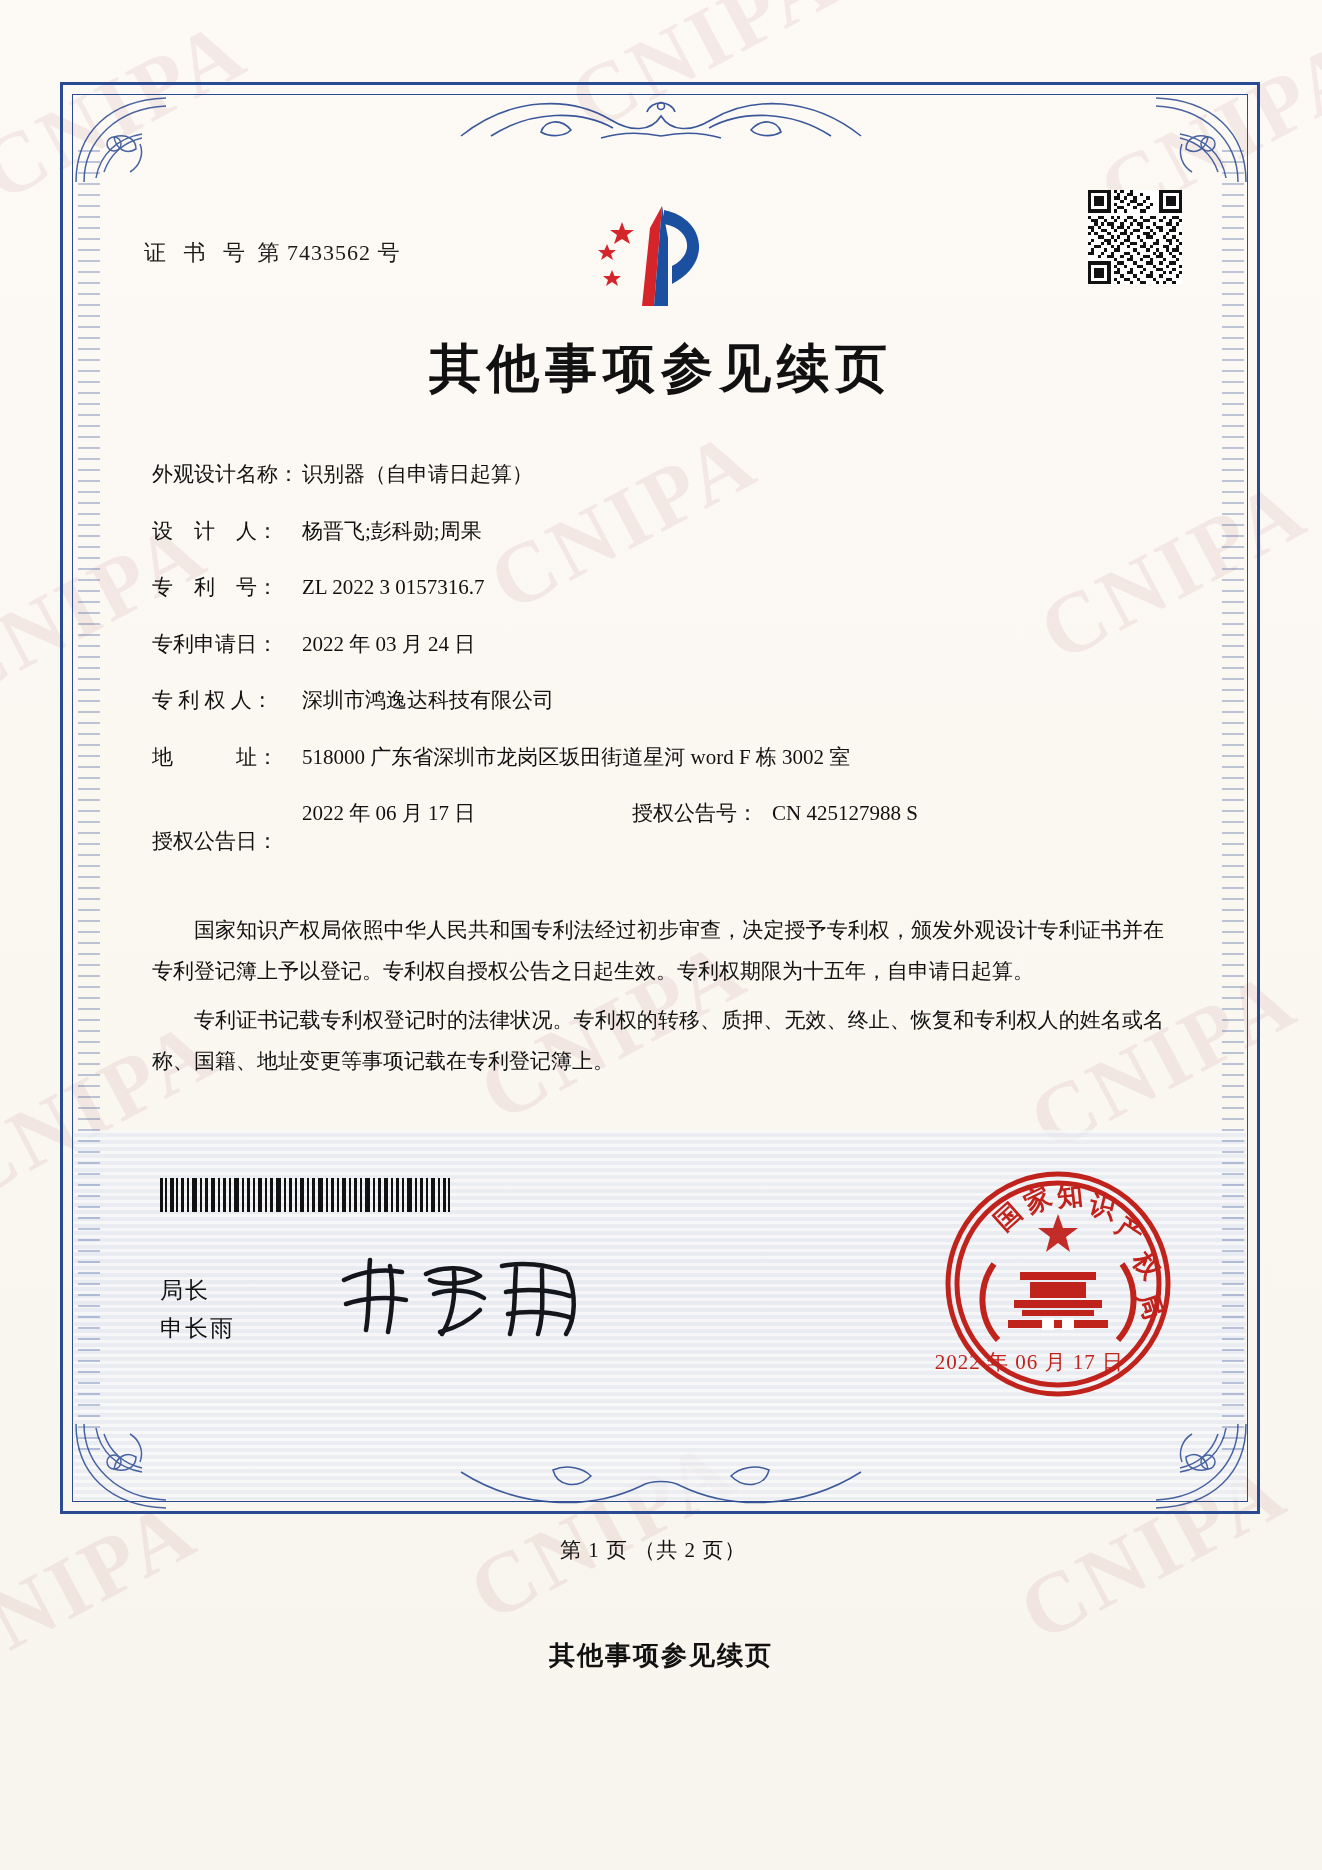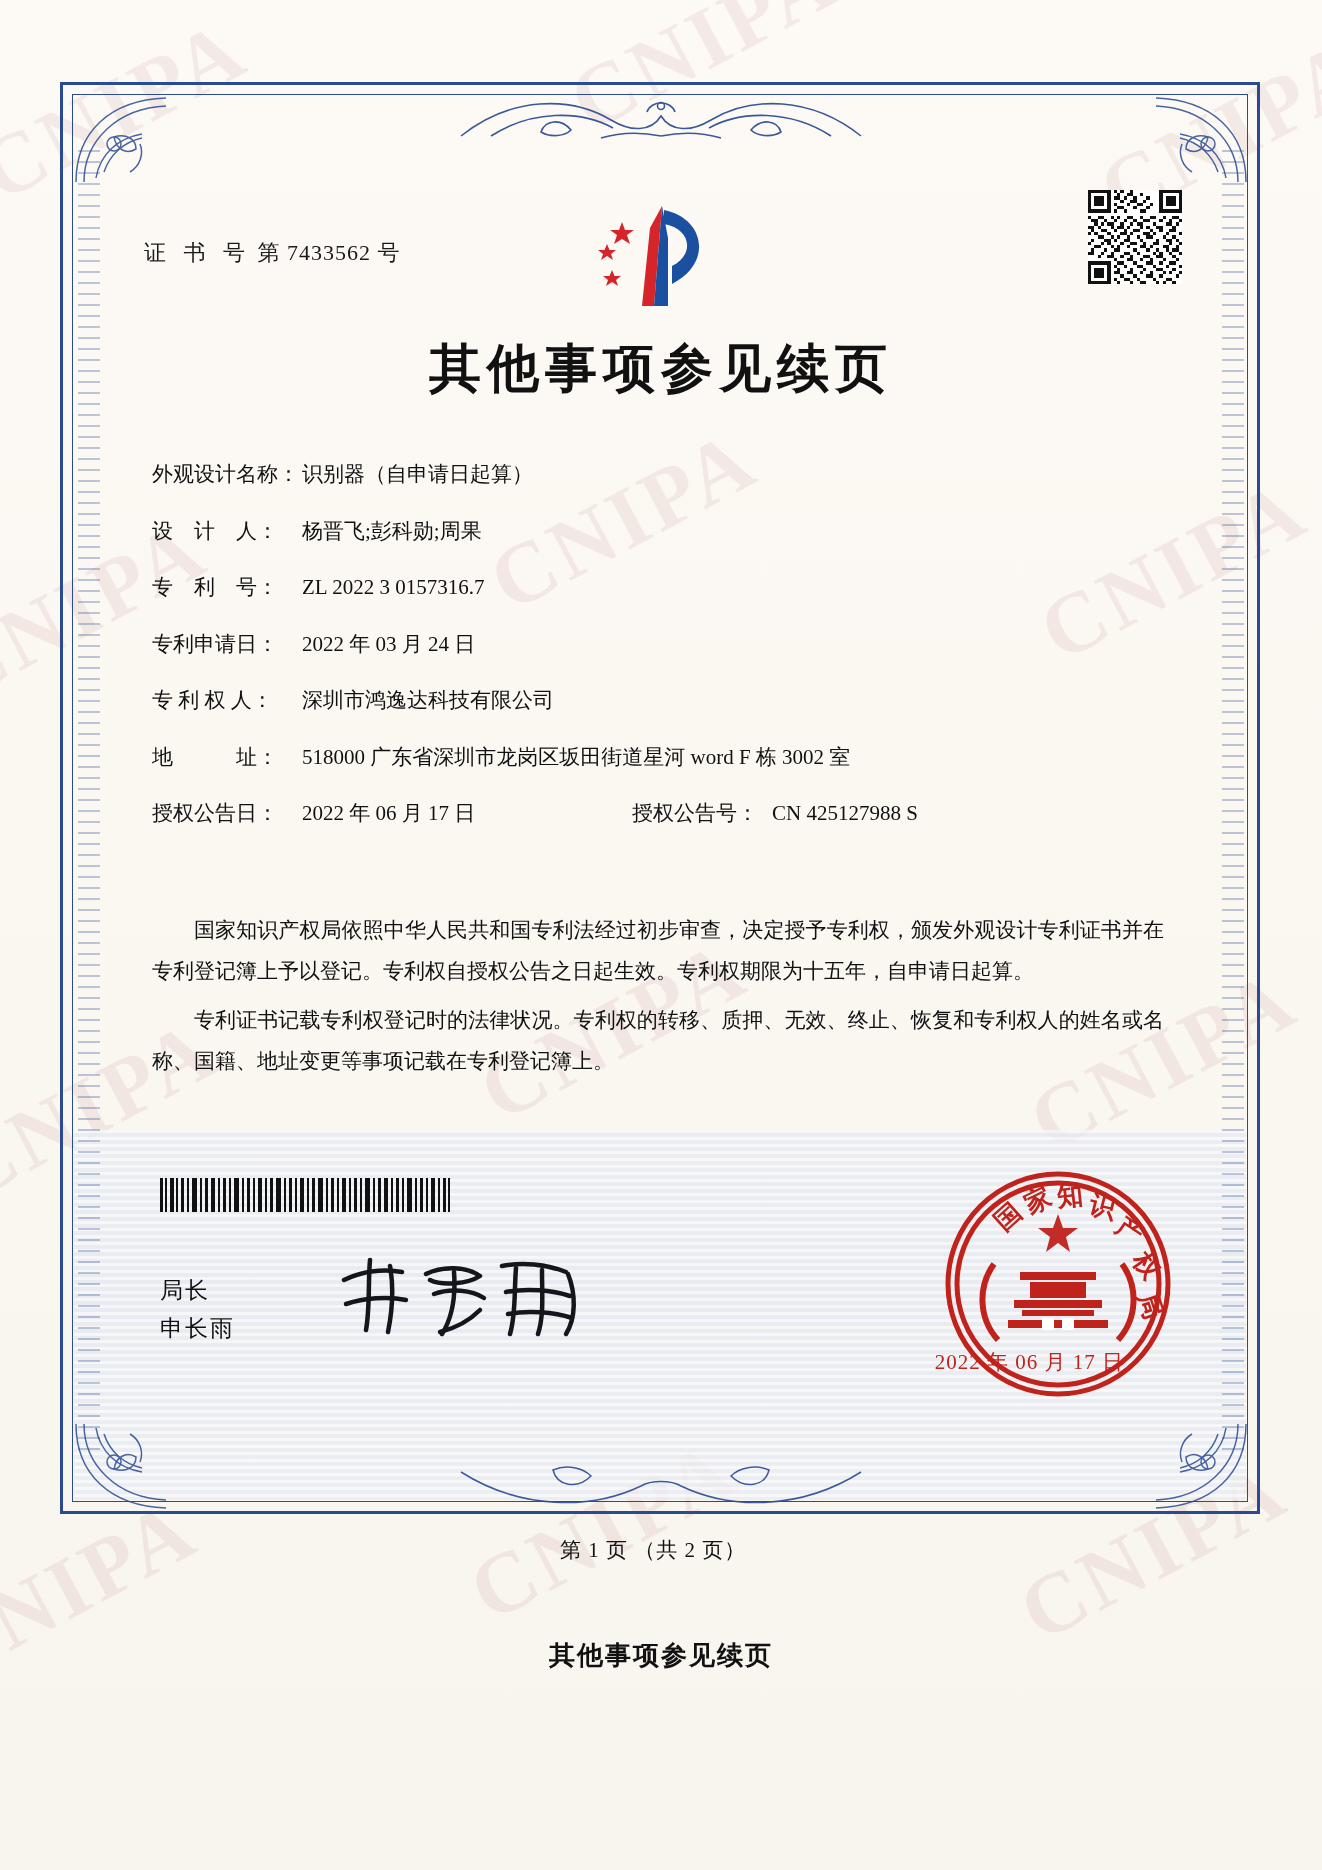--- a/index.html
+++ b/index.html
@@ -178,21 +178,21 @@
     font-family: Liberation Serif, serif;
   }
   .field-label {
     width: 150px;
     flex: 0 0 150px;
     white-space: pre;
   }
   .field-value {
     flex: 1 1 auto;
   }
-  .field-row.two-col .field-label { width: 150px; flex: 0 0 150px; }
+  .field-row.two-col .field-label { width: 150px; flex: 0 0 150px; margin-top: 28px; }
   .col-b {
     display: flex;
     align-items: flex-start;
   }
   .col-b .field-label2 {
     width: 140px;
     flex: 0 0 140px;
     white-space: pre;
   }
 

